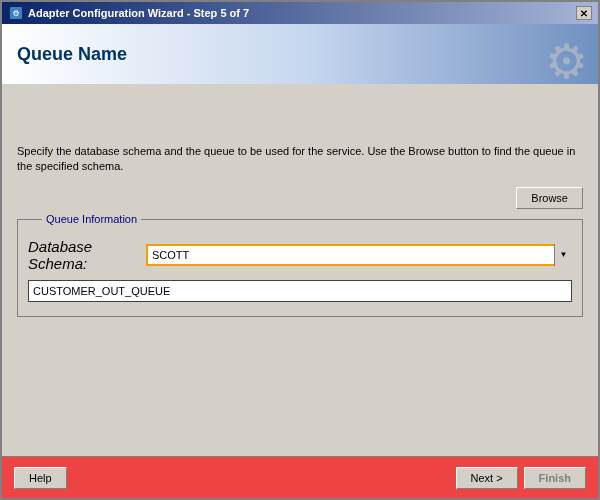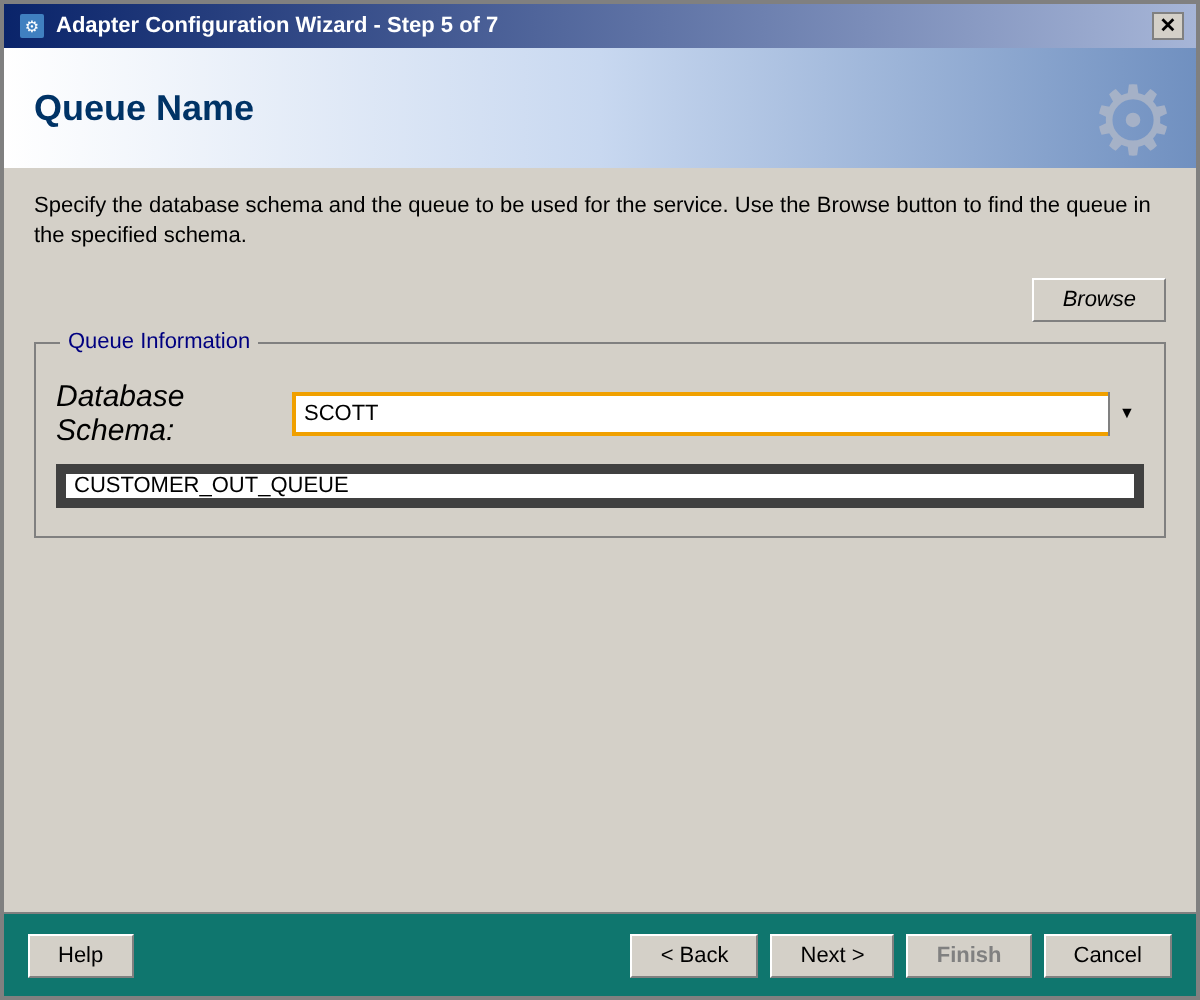--- a/index.html
+++ b/index.html
@@ -92,20 +92,21 @@
       opacity: 0.8;
     }
 
     .content-area {
       flex: 1;
       background: #d4d0c8;
       padding: 12px 15px;
       display: flex;
       flex-direction: column;
       gap: 10px;
+      margin-top: 48px;
     }
 
     .description-text {
       font-size: 11px;
       color: #000000;
       line-height: 1.4;
     }
 
     .browse-row {
       display: flex;
@@ -115,34 +116,33 @@
 
     .browse-button {
       background: #d4d0c8;
       border: 1px solid #808080;
       border-top-color: #ffffff;
       border-left-color: #ffffff;
       padding: 3px 12px;
       font-size: 11px;
       cursor: pointer;
       min-width: 60px;
-      font-style: italic;
     }
 
     .queue-info-group {
       border: 1px solid #808080;
       padding: 10px 10px 14px 10px;
       position: relative;
       background: #d4d0c8;
     }
 
     .group-legend {
       position: absolute;
       top: -7px;
-      left: 12px;
+      left: 24px;
       background: #d4d0c8;
       padding: 0 4px;
       font-size: 11px;
       color: #000080;
     }
 
     .form-row {
       display: flex;
       align-items: center;
       margin-top: 8px;
@@ -205,34 +205,34 @@
       display: flex;
       align-items: center;
       justify-content: center;
       font-size: 8px;
       pointer-events: none;
     }
 
     .form-input {
       flex: 1;
       height: 22px;
-      border: 5px solid #404040;
+      border: 1px solid #404040;
       background: white;
       font-size: 11px;
       padding: 2px 4px;
       outline: none;
       color: #000000;
     }
 
     .spacer {
       flex: 1;
     }
 
     .footer {
-      background: #0f766e;
+      background: #ef4444;
       border-top: 1px solid #808080;
       padding: 8px 12px;
       display: flex;
       align-items: center;
       justify-content: space-between;
       height: 42px;
       flex-shrink: 0;
     }
 
     .footer-left {
@@ -321,20 +321,18 @@
 
     <div class="spacer"></div>
 
   </div>
 
   <div class="footer">
     <div class="footer-left">
       <button class="footer-button active">Help</button>
     </div>
     <div class="footer-right">
-      <button class="footer-button active">&lt; Back</button>
       <button class="footer-button active">Next &gt;</button>
       <button class="footer-button disabled" disabled="">Finish</button>
-      <button class="footer-button active">Cancel</button>
     </div>
   </div>
 
 </div>
 
 </body></html>

